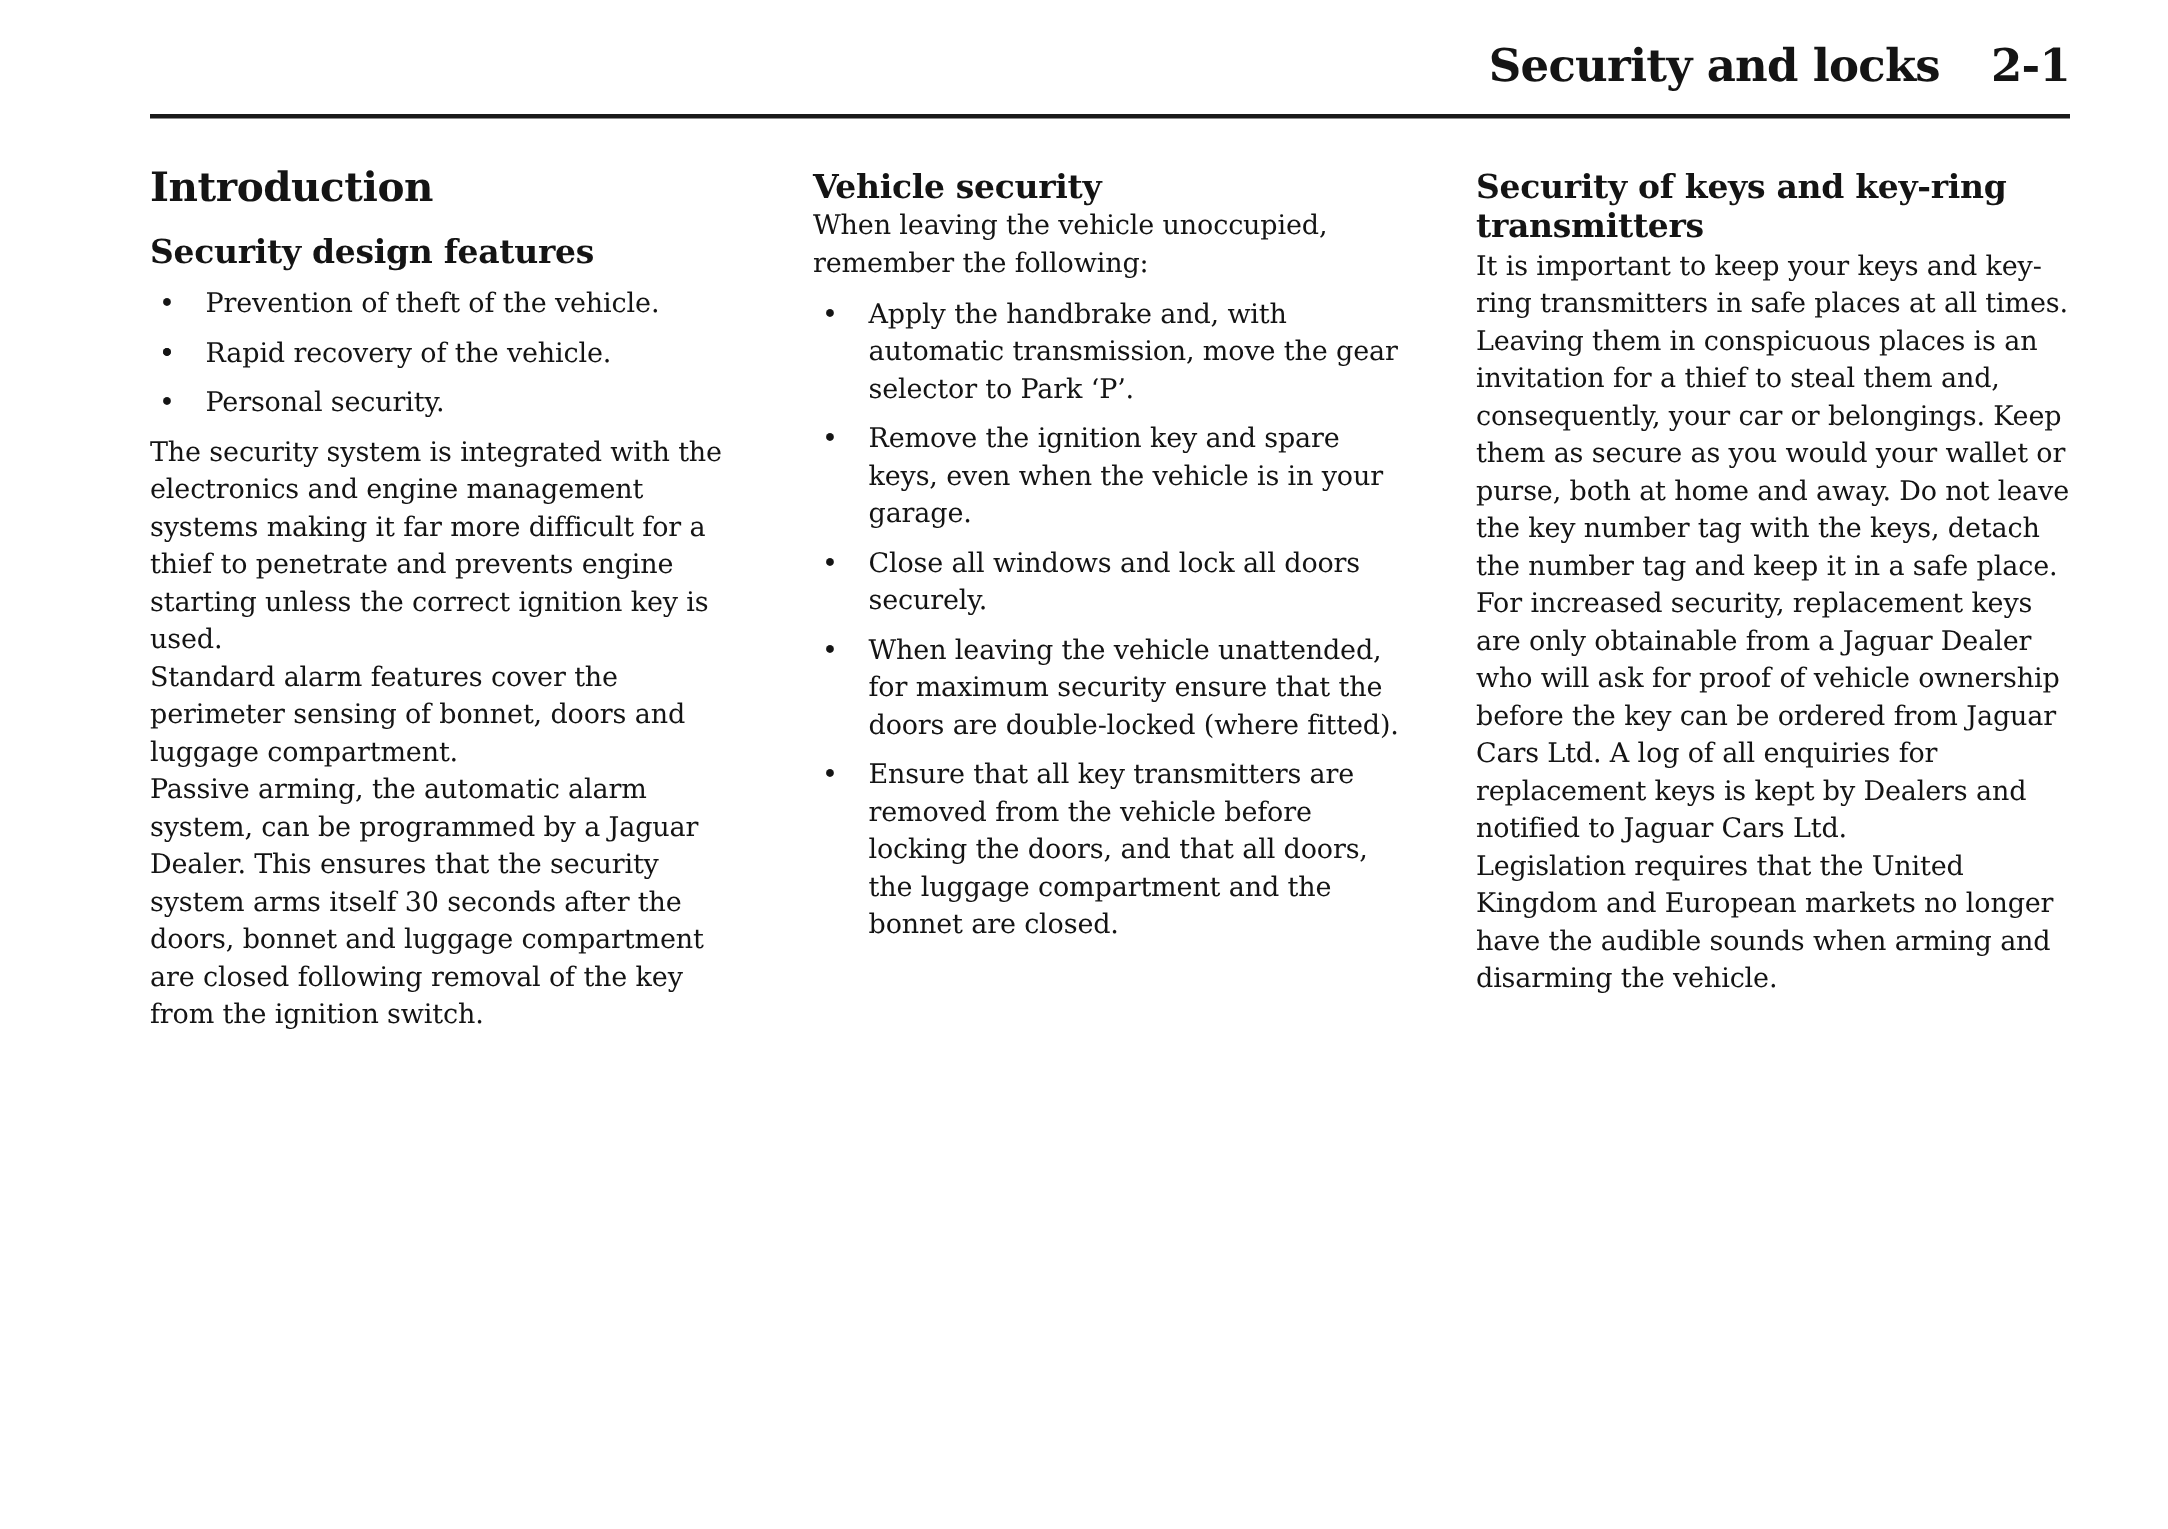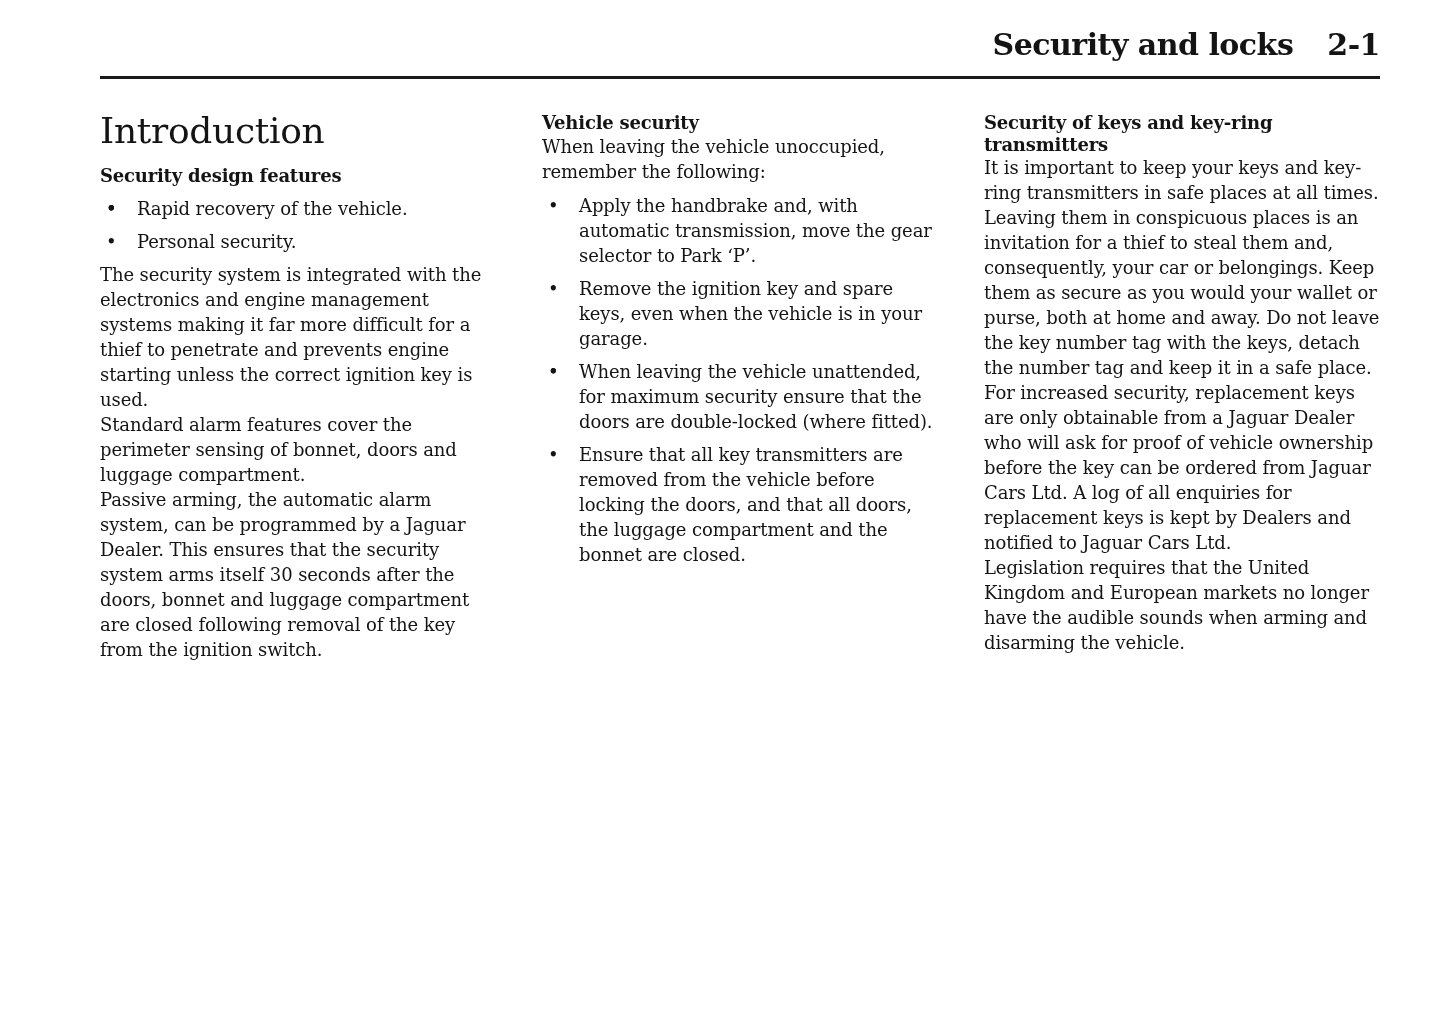--- a/index.html
+++ b/index.html
@@ -32,27 +32,27 @@
     background: #1a1a1a;
     border: none;
   }
   .columns {
     display: flex;
     gap: 46px;
     padding: 31px 65px 0 100px;
   }
   .col { width: 396px; flex: 0 0 396px; }
   .h-major {
-    font-size: 36px;
-    font-weight: normal;
+    font-size: 27px;
+    font-weight: bold;
     letter-spacing: -0.3px;
     line-height: 1.15;
   }
   .h-minor {
-    font-size: 18px;
+    font-size: 22px;
     font-weight: bold;
     letter-spacing: -0.2px;
     line-height: 1.2;
     margin-top: 14px;
   }
   .col > .h-minor:first-child { margin-top: 2px; }
   .body-text {
     font-size: 18px;
     line-height: 25px;
     letter-spacing: -0.1px;
@@ -89,20 +89,21 @@
 
   <main class="columns">
 
     <section class="col">
       <h1 class="h-major">Introduction</h1>
       <h2 class="h-minor">Security design features</h2>
 
       <ul class="bullet-list body-text">
           <li class="bullet-item">
           <span class="bullet-glyph">•</span>
+          <span class="bullet-text">Prevention of theft of the vehicle.</span>
         </li>
           <li class="bullet-item">
           <span class="bullet-glyph">•</span>
         </li>
           <li class="bullet-item">
           <span class="bullet-glyph">•</span>
           <span class="bullet-text">Rapid recovery of the vehicle.</span>
         </li>
           <li class="bullet-item">
           <span class="bullet-glyph">•</span>
@@ -126,20 +127,21 @@
           <li class="bullet-item">
           <span class="bullet-glyph">•</span>
           <span class="bullet-text">Apply the handbrake and, with automatic transmission, move the gear selector to Park ‘P’.</span>
         </li>
           <li class="bullet-item">
           <span class="bullet-glyph">•</span>
           <span class="bullet-text">Remove the ignition key and spare keys, even when the vehicle is in your garage.</span>
         </li>
           <li class="bullet-item">
           <span class="bullet-glyph">•</span>
+          <span class="bullet-text">Close all windows and lock all doors securely.</span>
         </li>
           <li class="bullet-item">
           <span class="bullet-glyph">•</span>
           <span class="bullet-text">When leaving the vehicle unattended, for maximum security ensure that the doors are double-locked (where fitted).</span>
         </li>
           <li class="bullet-item">
           <span class="bullet-glyph">•</span>
           <span class="bullet-text">Ensure that all key transmitters are removed from the vehicle before locking the doors, and that all doors, the luggage compartment and the bonnet are closed.</span>
         </li>
         </ul>

